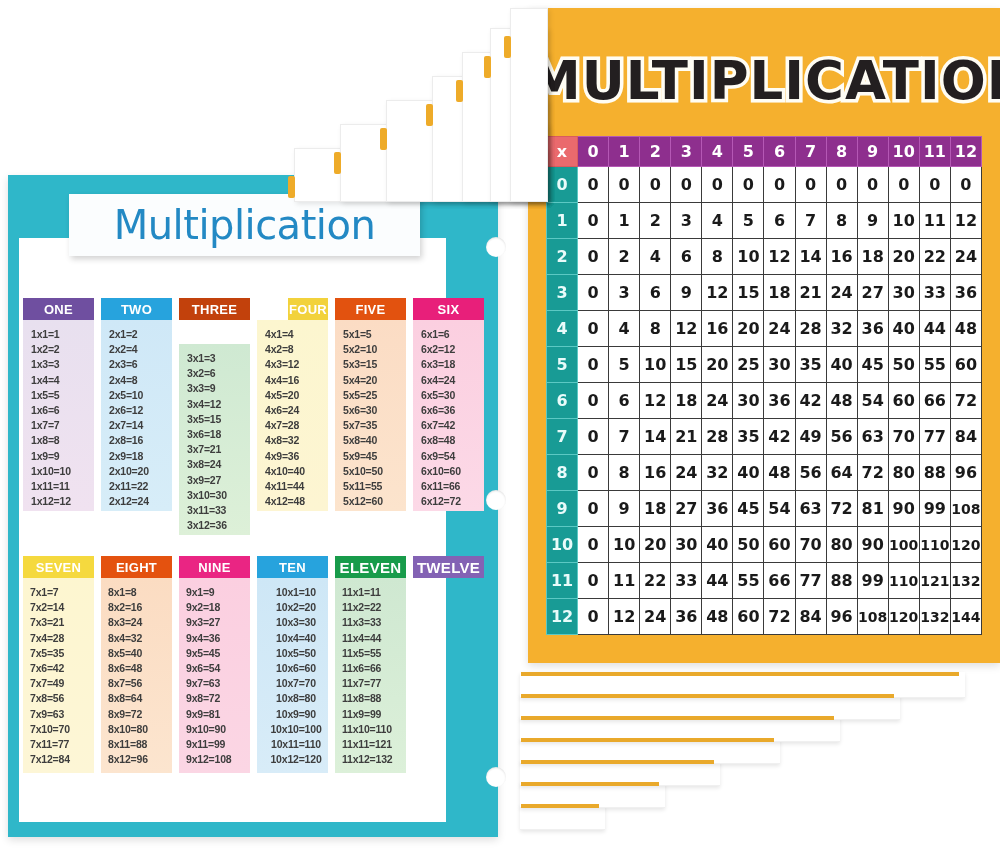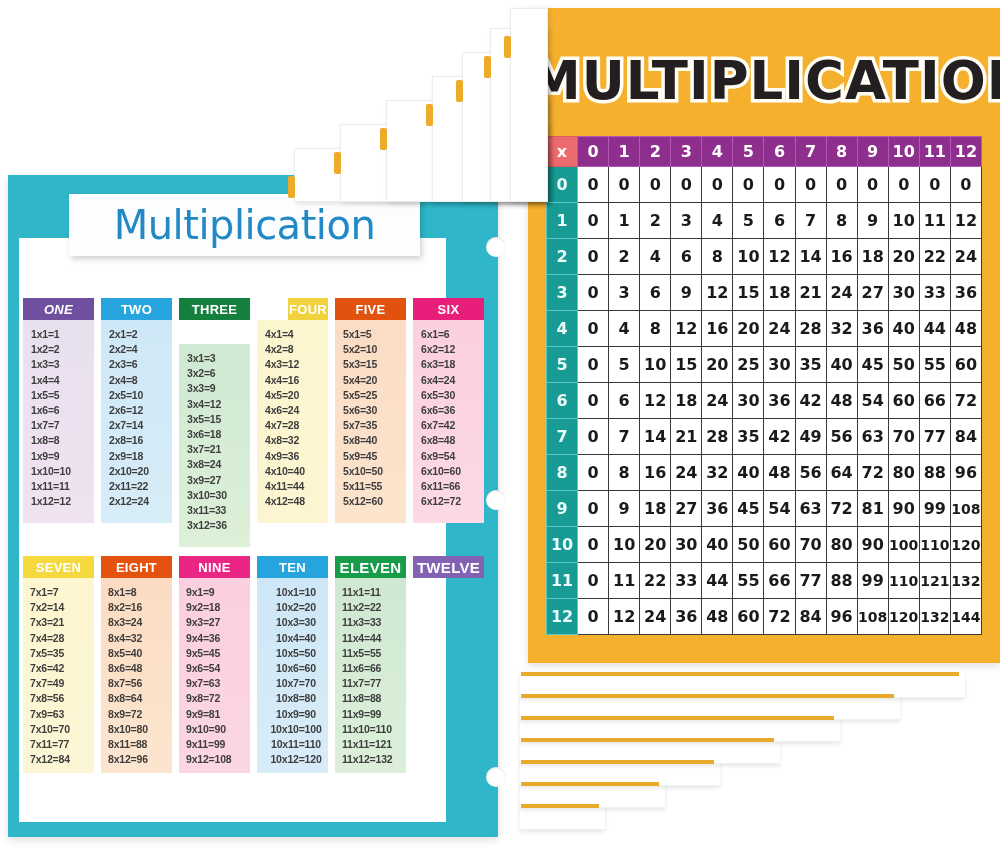--- a/index.html
+++ b/index.html
@@ -153,21 +153,21 @@
   .tcol-head {
     height: 22px;
     display: flex; align-items: center; justify-content: center;
     font-size: 13px; font-weight: 700;
     color: #ffffff;
     letter-spacing: 0.3px;
     font-family: "Liberation Sans", sans-serif;
   }
   .tcol-head.small { font-size: 15px; }
   .tcol-body {
-    padding: 8px 0 16px 8px;
+    padding: 8px 0 4px 8px;
     display: flex; flex-direction: column;
     gap: 3.2px;
   }
   .tcol-body .eq {
     font-size: 10.5px;
     font-weight: 700;
     color: #3d3d3d;
     font-family: "Liberation Sans", sans-serif;
     white-space: nowrap;
     letter-spacing: -0.2px;
@@ -453,21 +453,21 @@
     <div class="hole" style="top:315px"></div>
     <div class="hole" style="top:592px"></div>
   </div>
 
   <div id="teal-title-box">
     <span id="teal-title-text">Multiplication</span>
   </div>
 
   <div class="cols-row" id="cols-row-1" style="left:23px; top:298px;">
       <div class="tcol">
-        <div class="tcol-head" style="background: rgb(111, 79, 160); font-style: italic;">ONE</div>
+        <div class="tcol-head" style="background: rgb(111, 79, 160);">ONE</div>
         <div class="tcol-body" style="background: linear-gradient(rgb(232, 224, 239), rgb(240, 226, 240));">
           <div class="eq">1x1=1</div>
           <div class="eq">1x2=2</div>
           <div class="eq">1x3=3</div>
           <div class="eq">1x4=4</div>
           <div class="eq">1x5=5</div>
           <div class="eq">1x6=6</div>
           <div class="eq">1x7=7</div>
           <div class="eq">1x8=8</div>
           <div class="eq">1x9=9</div>
@@ -487,21 +487,21 @@
           <div class="eq">2x6=12</div>
           <div class="eq">2x7=14</div>
           <div class="eq">2x8=16</div>
           <div class="eq">2x9=18</div>
           <div class="eq">2x10=20</div>
           <div class="eq">2x11=22</div>
           <div class="eq">2x12=24</div>
         </div>
       </div>
       <div class="tcol">
-        <div class="tcol-head" style="background: #15803d;">THREE</div>
+        <div class="tcol-head" style="background: #c2410c;">THREE</div>
         <div class="tcol-body" style="background: linear-gradient(rgb(207, 233, 210), rgb(221, 240, 216)); margin-top: 24px;">
           <div class="eq">3x1=3</div>
           <div class="eq">3x2=6</div>
           <div class="eq">3x3=9</div>
           <div class="eq">3x4=12</div>
           <div class="eq">3x5=15</div>
           <div class="eq">3x6=18</div>
           <div class="eq">3x7=21</div>
           <div class="eq">3x8=24</div>
           <div class="eq">3x9=27</div>

